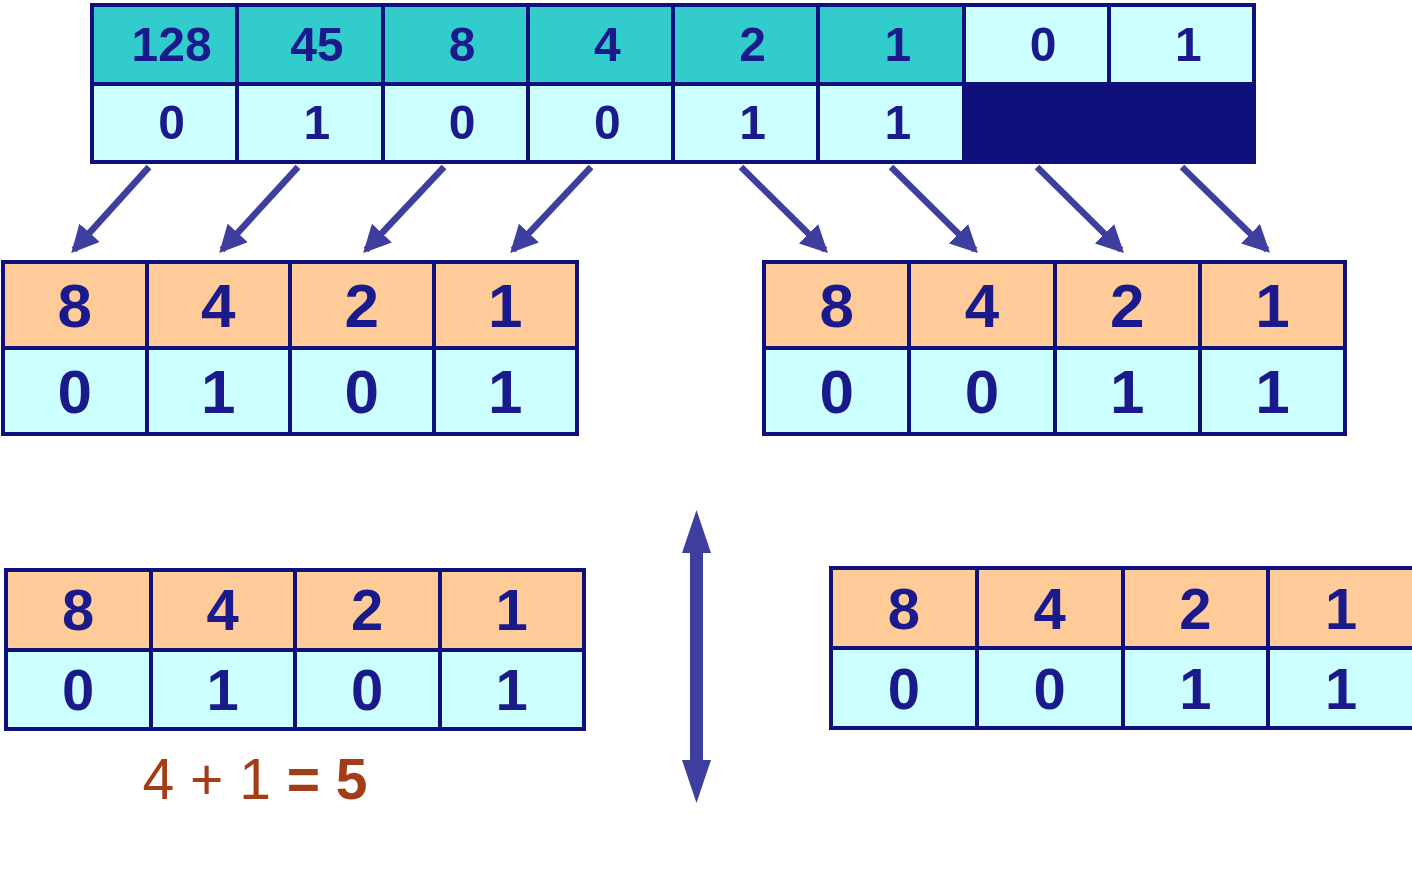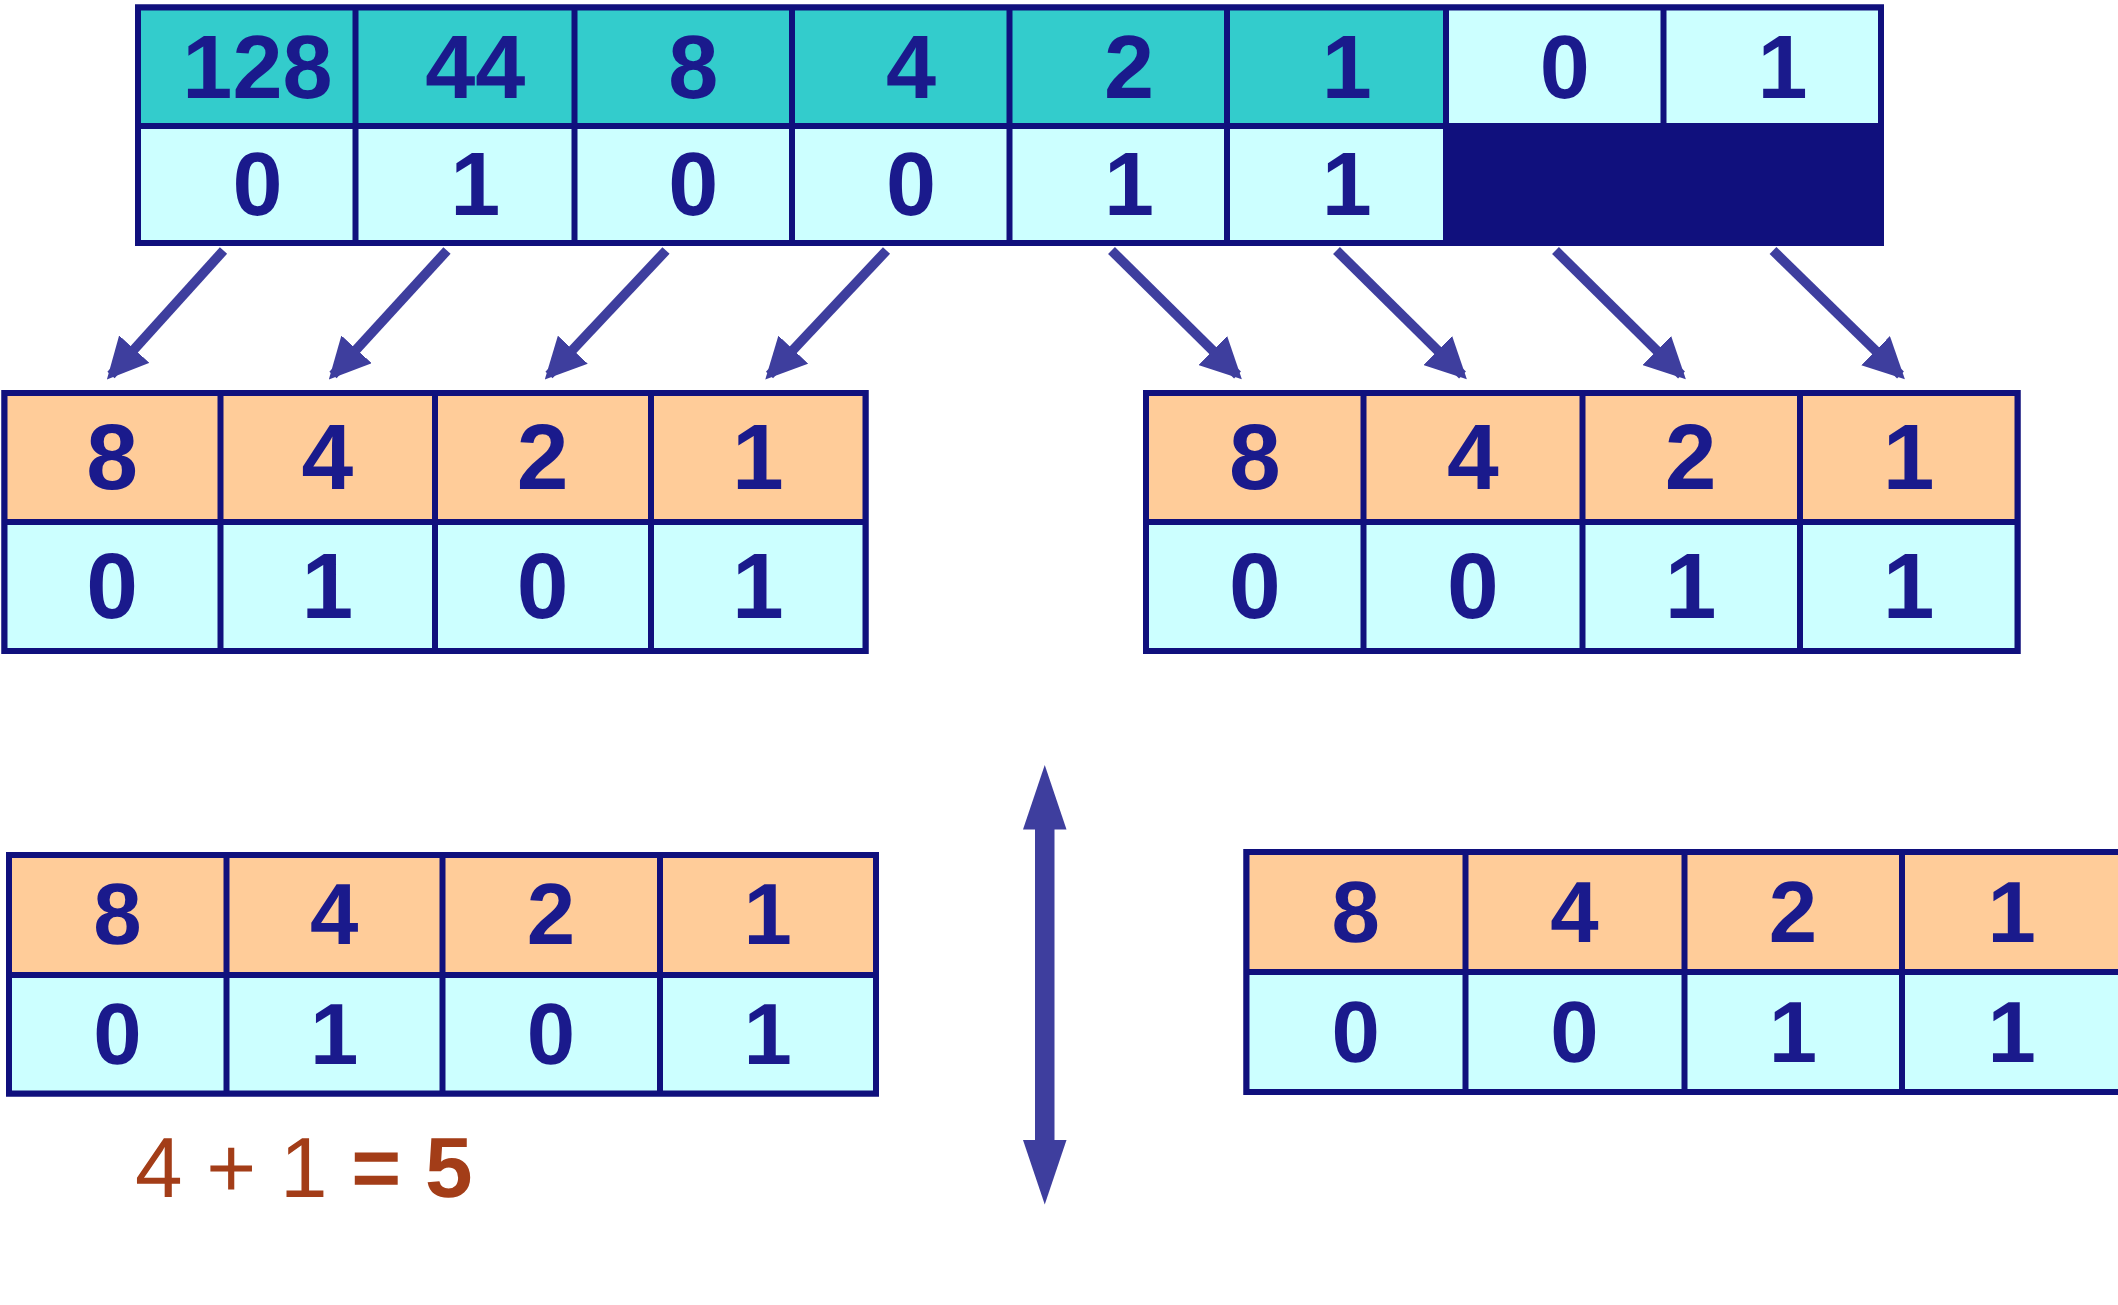--- a/index.html
+++ b/index.html
@@ -14,45 +14,45 @@
   .cols8 { grid-template-columns:repeat(8,1fr); }
   .cols4 { grid-template-columns:repeat(4,1fr); }
   .cell {
     display:flex; align-items:center; justify-content:center;
     font-weight:bold; color:#1a1a8c; font-family:"Liberation Sans", sans-serif;
   }
   .teal   { background:#33cccc; }
   .cyan   { background:#ccffff; }
   .orange { background:#ffcc99; }
   .byte-table  { left:90px;  top:3px;   width:1158px; height:153px; }
-  .byte-table .cell { font-size:60px;padding-left:14px; }
+  .byte-table .cell { font-size:48px;padding-left:14px; }
   .nib-left    { left:1px;   top:260px; width:570px;  height:168px; }
   .nib-right   { left:762px; top:260px; width:577px;  height:168px; }
   .nib-left .cell, .nib-right .cell { font-size:62px; }
   .res-left    { left:4px;   top:568px; width:574px;  height:155px; }
   .res-right   { left:829px; top:566px; width:579px;  height:156px; }
   .res-left .cell, .res-right .cell { font-size:58px; }
   .sum-label {
-    position:absolute; width:330px; 
+    position:absolute; width:330px; text-align:center;
     font-size:57px; line-height:62px; color:#a33d18; font-weight:normal;
   }
   .sum-label .bold { font-weight:bold; }
   .label-left  { left:90px;  top:748px; }
   .label-right { left:920px; top:748px; }
   .overlay { position:absolute; left:0; top:0; pointer-events:none; }
   .arrow-line { stroke:#3e3e9e; stroke-width:6.5; }
 </style>
 </head>
 <body>
 
 <div class="canvas">
 
   <div class="tbl cols8 byte-table">
     <div class="cell teal">128</div>
-    <div class="cell teal">44</div>
+    <div class="cell teal">45</div>
     <div class="cell teal">8</div>
     <div class="cell teal">4</div>
     <div class="cell teal">2</div>
     <div class="cell teal">1</div>
     <div class="cell cyan">0</div>
     <div class="cell cyan">1</div>
     <div class="cell cyan">0</div>
     <div class="cell cyan">1</div>
     <div class="cell cyan">0</div>
     <div class="cell cyan">0</div>

